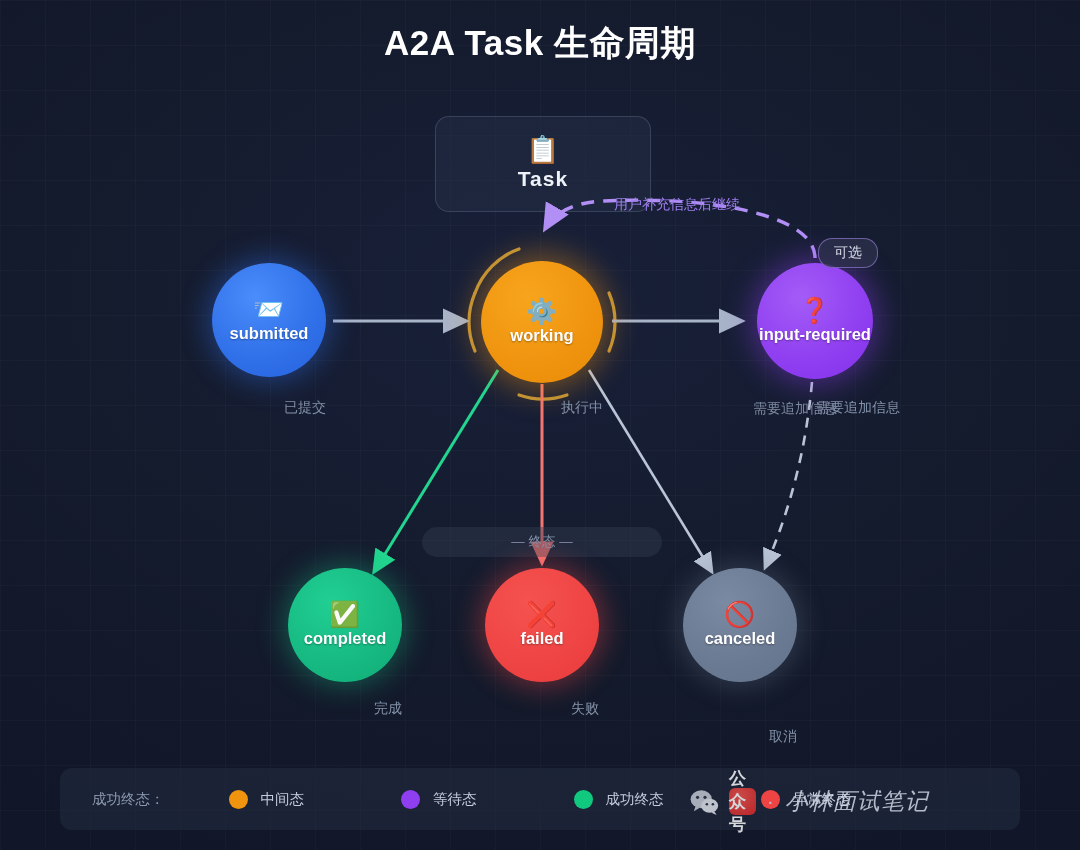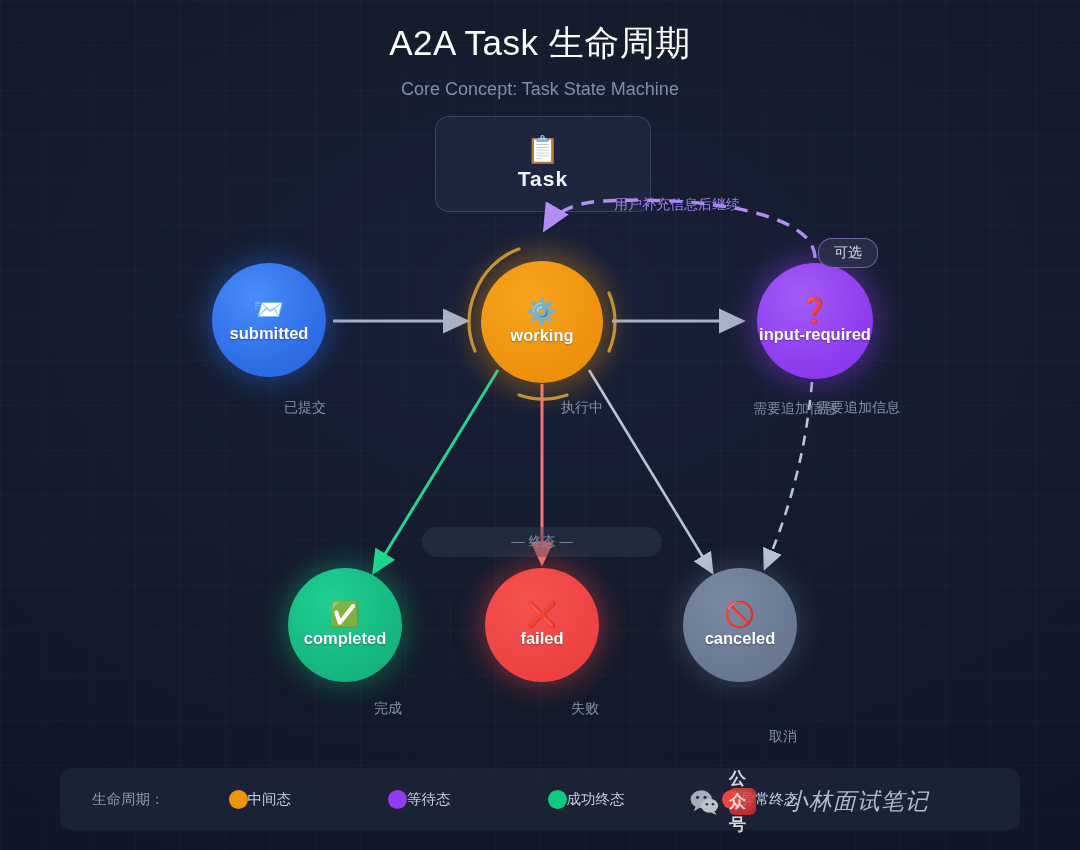--- a/index.html
+++ b/index.html
@@ -20,21 +20,21 @@
     color: #e6ecf5;
     user-select: none;
   }
 
   
   .title {
     position: absolute;
     top: 20px; left: 0; right: 0;
     text-align: center;
     font-size: 35px;
-    font-weight: normal;
+    font-weight: bold;
     letter-spacing: 0.5px;
     color: #ffffff;
   }
   .subtitle {
     position: absolute;
     top: 79px; left: 0; right: 0;
     text-align: center;
     font-size: 18px;
     color: #7f8da5;
   }
@@ -176,20 +176,21 @@
     gap: 0;
   }
   .legend-title {
     font-size: 14.5px;
     color: #8b99b0;
     margin-right: 64px;
   }
   .legend-item {
     display: flex;
     align-items: center;
+    gap: 13px;
     margin-right: 97px;
   }
   .legend-dot {
     width: 19px; height: 19px; border-radius: 50%;
   }
   .legend-text {
     font-size: 14.5px;
     color: #c3cddd;
   }
 
@@ -219,21 +220,20 @@
     font-style: italic;
   }
   .wm-dot { font-size: 20px; color: #c9d2e0; margin: 0 2px; }
 </style>
 </head>
 <body>
 
 <div id="root">
 
   <div class="title">A2A Task 生命周期</div>
-  <div class="subtitle">Core Concept: Task State Machine</div>
 
   <div class="task-card">
     <div class="task-icon">📋</div>
     <div class="task-label">Task</div>
   </div>
 
   <svg id="edges" viewBox="0 0 1080 850">
     <defs>
       <marker id="ah-gray" markerWidth="9" markerHeight="9" refX="7.2" refY="4.5" orient="auto">
         <path d="M0,0.6 L8.4,4.5 L0,8.4 Z" fill="#a8b4c8"></path>
@@ -313,21 +313,21 @@
     <span class="n-label">canceled</span>
   </div>
   <div class="sub-label" style="left:683px; top:728px; width:114px;">取消</div>
 
   <div class="badge">可选</div>
 
   <div class="edge-label lbl-resume">用户补充信息后继续</div>
   <div class="edge-label lbl-needinfo">需要追加信息</div>
 
   <div class="legend">
-    <span class="legend-title">生命周期：</span>
+    <span class="legend-title">成功终态：</span>
 
     <span class="legend-item">
       <span class="legend-dot" style="background:#f09410"></span>
       <span class="legend-text">中间态</span>
     </span>
 
     <span class="legend-item">
       <span class="legend-dot" style="background:#8f3ef0"></span>
       <span class="legend-text">等待态</span>
     </span>

